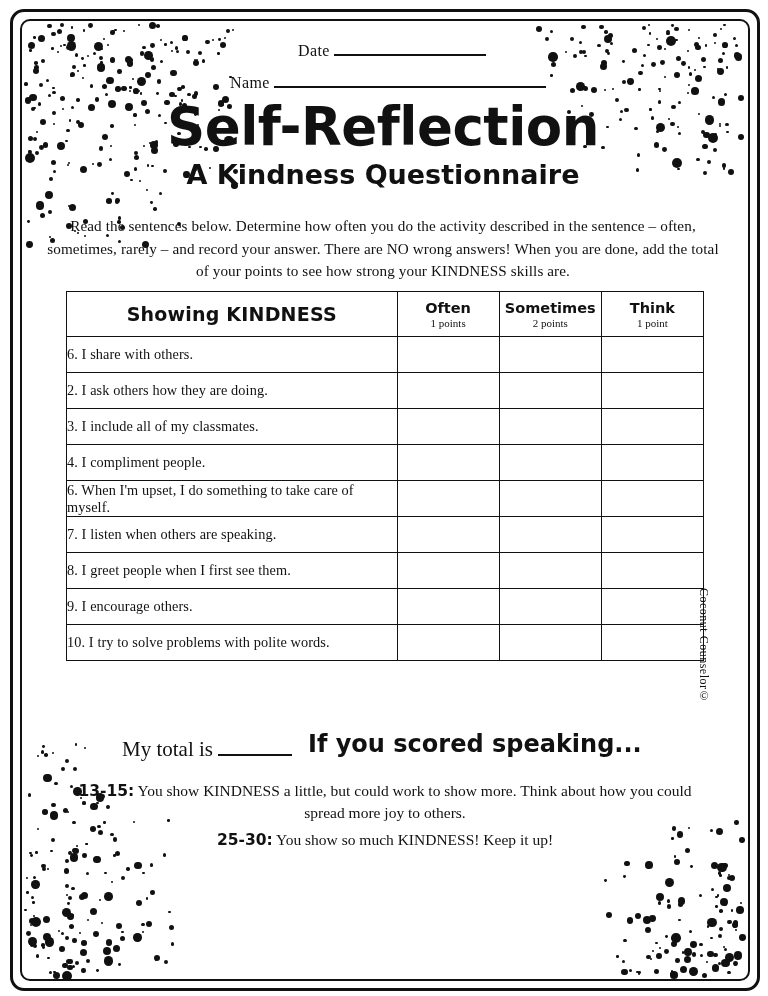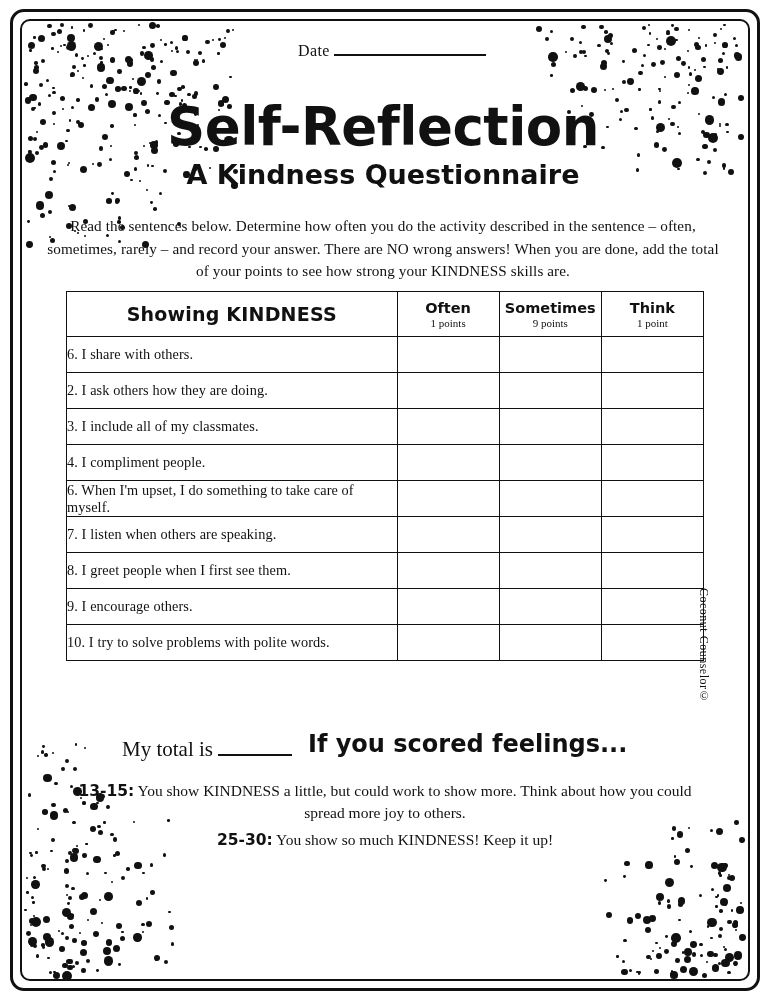--- a/index.html
+++ b/index.html
@@ -886,20 +886,24 @@
       <span style="left: 21.4478px; top: 148.519px; width: 6.5px; height: 6.5px;"></span>
     </div>
 
   <div class="content">
 
     <div class="field-line date-row">
       <span>Date</span>
       <span class="blank date"></span>
     </div>
 
+    <div class="field-line name-row">
+      <span>Name</span>
+      <span class="blank name"></span>
+    </div>
 
     <h1 class="title">Self-Reflection</h1>
     <h2 class="subtitle">A Kindness Questionnaire</h2>
     <p class="intro">Read the sentences below. Determine how often you do the activity described in the sentence – often, sometimes, rarely – and record your answer. There are NO wrong answers! When you are done, add the total of your points to see how strong your KINDNESS skills are.</p>
 
     <table class="quiz">
       <colgroup>
         <col class="c-item">
           <col class="c-opt">
           <col class="c-opt">
@@ -907,21 +911,21 @@
       </colgroup>
       <thead>
         <tr>
           <th class="head-item">Showing KINDNESS</th>
           <th class="head-opt">
             <span class="lbl">Often</span>
             <span class="pts">1 points</span>
           </th>
           <th class="head-opt">
             <span class="lbl">Sometimes</span>
-            <span class="pts">9 points</span>
+            <span class="pts">2 points</span>
           </th>
           <th class="head-opt">
             <span class="lbl">Think</span>
             <span class="pts">1 point</span>
           </th>
         </tr>
       </thead>
       <tbody id="quiz-body">
           <tr>
             <td class="item">6. I share with others.</td>
@@ -980,21 +984,21 @@
         </tbody>
     </table>
 
     <div class="credit">Coconut Counselor©</div>
 
     <div class="total">
       <span>My total is</span>
       <span class="blank-total"></span>
     </div>
 
-    <div class="scored-head">If you scored feelings...</div>
+    <div class="scored-head">If you scored speaking...</div>
 
     <div class="bands" id="bands">
         <div class="band"><span class="range">13-15:</span> <span class="txt">You show KINDNESS a little, but could work to show more. Think about how you could spread more joy to others.</span></div>
         <div class="band"><span class="range">25-30:</span> <span class="txt">You show so much KINDNESS! Keep it up!</span></div>
       </div>
 
   </div>
 </div>
 
 </body></html>

